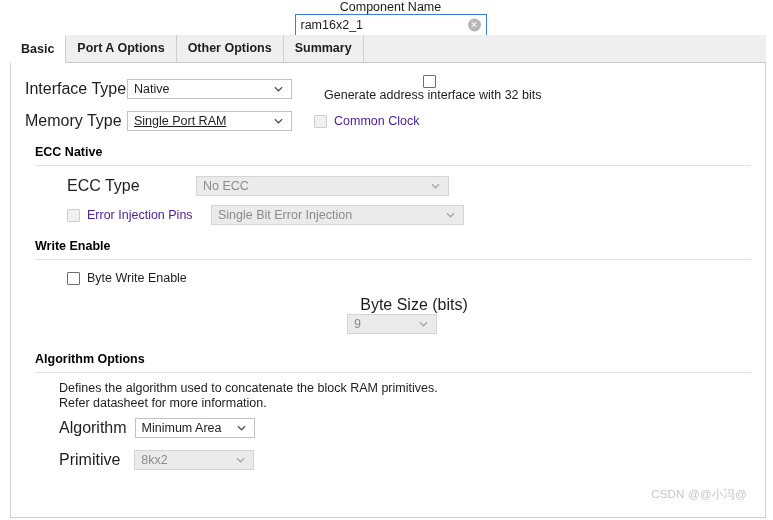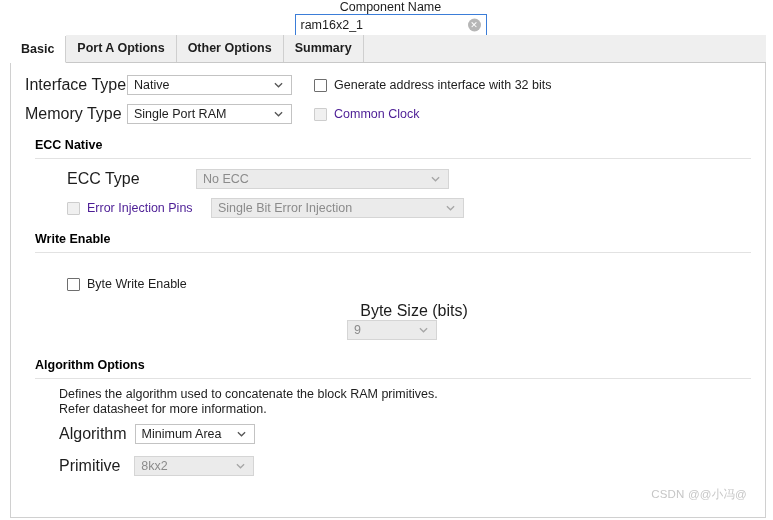--- a/index.html
+++ b/index.html
@@ -252,29 +252,29 @@
   <div class="row">
     <span class="lbl" style="width:96px; margin-left:14px;">Interface Type</span>
     <div class="dd" style="width:165px; margin-left:6px;">
       <span>Native</span>
       <span class="caret">
         <svg width="9" height="9" viewBox="0 0 10 10">
             <path d="M1 3 L5 7 L9 3" stroke="#555" stroke-width="1.4" fill="none"></path>
           </svg>
       </span>
     </div>
-    <div class="cbwrap" style="margin-left:22px;">
+    <div class="cbwrap" style="margin-left:32px;flex-direction:column;">
       <span class="cb"></span>
       <span class="cbtext">Generate address interface with 32 bits</span>
     </div>
   </div>
 
   <div class="row">
     <span class="lbl" style="width:96px; margin-left:14px;">Memory Type</span>
-    <div class="dd" style="width:165px; margin-left:6px;">
+    <div class="dd" style="width:165px; margin-left:6px;text-decoration:underline;">
       <span>Single Port RAM</span>
       <span class="caret">
         <svg width="9" height="9" viewBox="0 0 10 10">
             <path d="M1 3 L5 7 L9 3" stroke="#555" stroke-width="1.4" fill="none"></path>
           </svg>
       </span>
     </div>
     <div class="cbwrap" style="margin-left:22px;">
       <span class="cb disabled"></span>
       <span class="cbtext dim">Common Clock</span>
@@ -311,21 +311,21 @@
           </svg>
       </span>
     </div>
   </div>
 
   <div class="section">
     <span class="section-title">Write Enable</span>
   </div>
   <div class="section-rule"></div>
 
-  <div class="row" style="margin-top:24px;">
+  <div class="row" style="margin-top:11px;">
     <div class="cbwrap" style="margin-left:56px;">
       <span class="cb"></span>
       <span class="cbtext">Byte Write Enable</span>
     </div>
   </div>
 
   <div class="row" style="margin-top:11px;flex-direction:column;">
     <span class="lbl" style="margin-left:52px;">Byte Size (bits)</span>
     <div class="dd disabled" style="width:90px; margin-left:8px;">
       <span>9</span>

